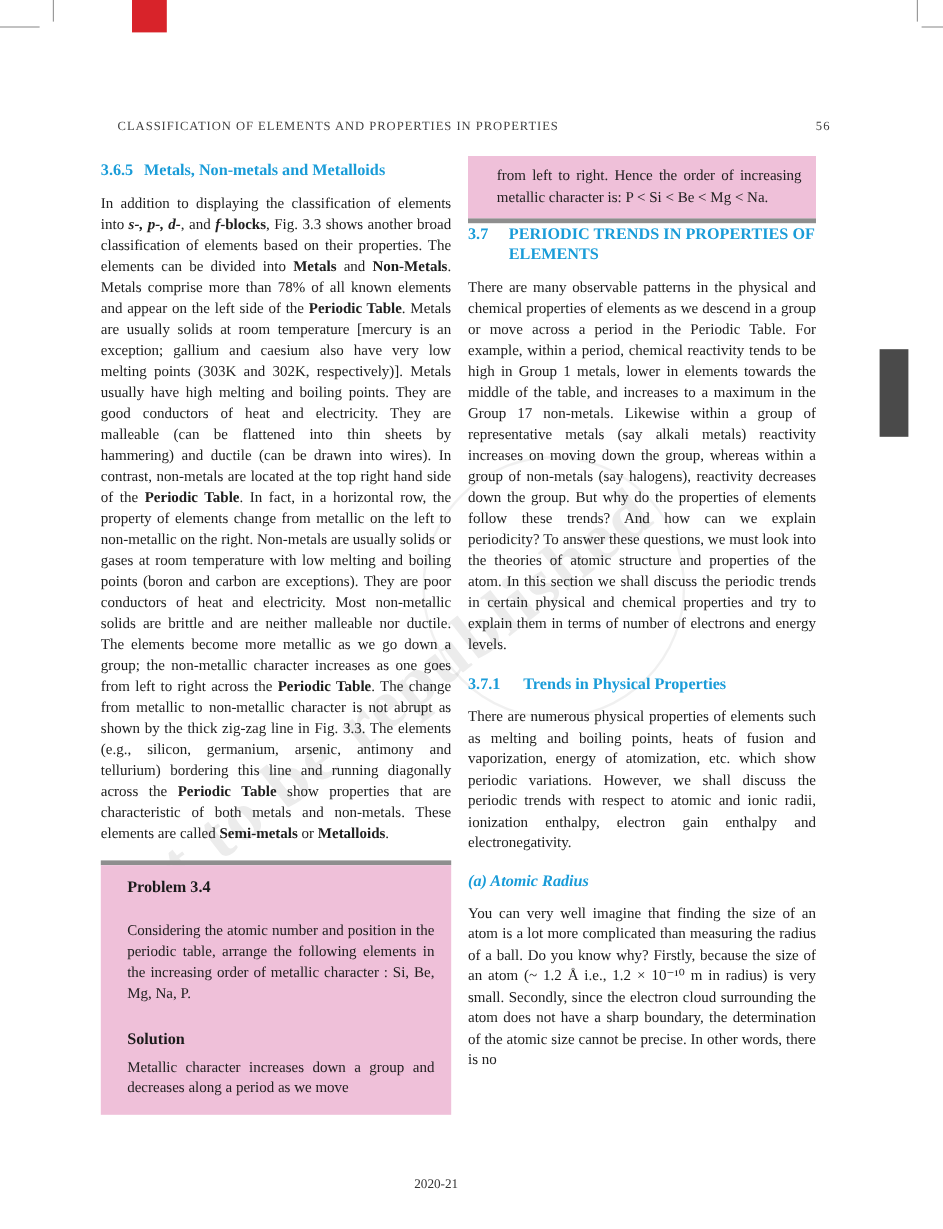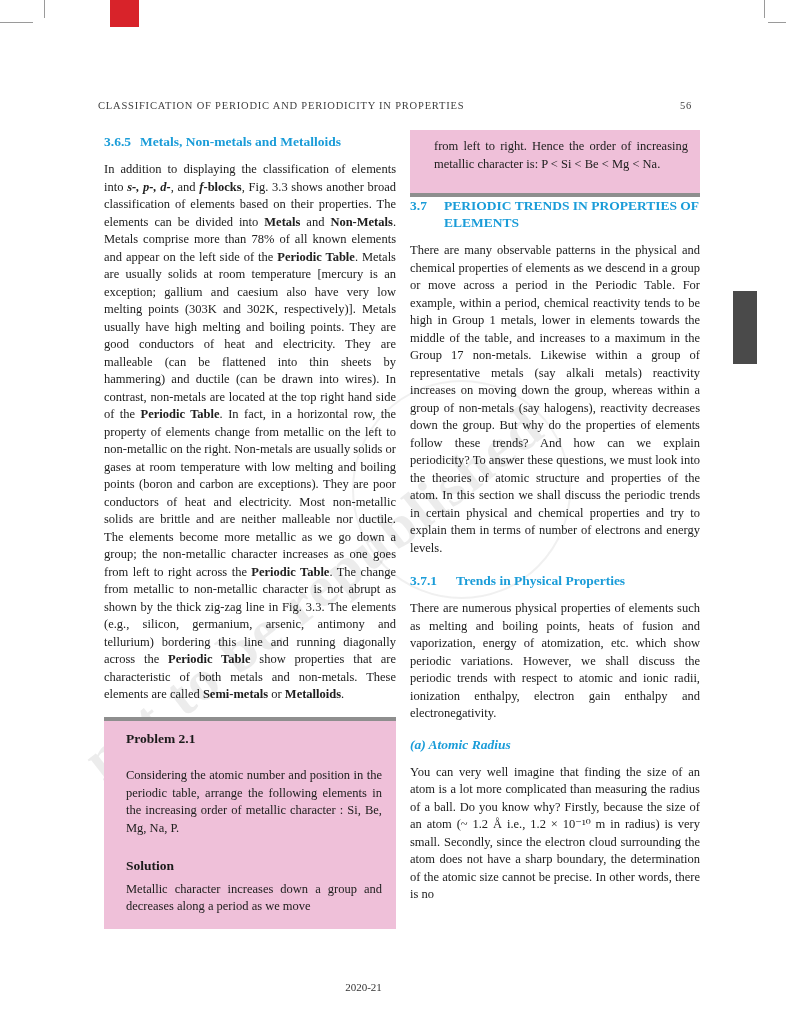--- a/index.html
+++ b/index.html
@@ -25,80 +25,80 @@
   .wm-seal{
     position:absolute;left:352px;top:380px;width:215px;height:215px;border-radius:50%;
     border:2px solid rgba(130,130,130,0.12);pointer-events:none;
   }
   
   .running-head{
     position:absolute;top:100px;left:98px;width:594px;display:flex;justify-content:space-between;
     font-size:10.5px;letter-spacing:0.8px;color:#3e3e3e;
   }
   
-  .content{position:absolute;top:130px;left:104px;width:596px;display:flex;gap:14px;}
+  .content{position:absolute;top:130px;left:84px;width:596px;display:flex;gap:14px;}
   .col-left{width:292px;}
   .col-right{width:290px;}
   p{margin:0;text-align:justify;font-size:12.5px;line-height:17.5px;color:#202020;}
   .para{margin-top:11px;}
   
   .h-teal{color:#1a9cd8;font-weight:bold;}
   .sec-head{display:flex;gap:9px;font-size:13.5px;line-height:17px;margin-top:3px;}
   .sec-head .num{flex:none;}
   .sec-head-37{display:flex;gap:8px;font-size:13.5px;line-height:17px;}
   .sec-head-37 .num{flex:none;width:26px;}
   .sec-head-371{display:flex;gap:19px;font-size:13.5px;line-height:17px;margin-top:15px;}
   .italic-head{margin-top:14px;font-size:13.5px;font-style:italic;}
   
   .graybar{height:4px;background:#8e8e8e;}
   .pink{background:#efc0d9;}
   .problem-box{margin-top:13px;}
   .problem-box .inner{padding:9px 14px 13px 22px;}
   .box-title{font-weight:bold;font-size:13.5px;color:#1b1b1b;margin:0;text-align:left;}
   .problem-box p.q{margin-top:20px;}
   .problem-box .sol{margin-top:20px;}
-  .cont-box .inner{padding:8px 12px 20px 24px;}
+  .cont-box .inner{padding:8px 12px 9px 24px;}
   
   .footer{position:absolute;top:981px;left:0;width:727px;text-align:center;font-size:11px;color:#333;}
 </style>
 </head>
 <body>
 
 <div class="page">
 
   <span class="crop tl-h"></span>
   <span class="crop tl-v"></span>
   <span class="crop tr-h"></span>
   <span class="crop tr-v"></span>
 
   <span class="chapter-tab"></span>
   <span class="edge-tab"></span>
 
   <div class="wm-seal"></div>
   <div class="watermark">not to be republished</div>
 
   <div class="running-head">
-    <span>CLASSIFICATION OF PERIODIC AND PERIODICITY IN PROPERTIES</span>
+    <span>CLASSIFICATION OF ELEMENTS AND PROPERTIES IN PROPERTIES</span>
     <span>56</span>
   </div>
 
   <div class="content">
 
     <div class="col-left">
       <div class="sec-head h-teal">
         <span class="num">3.6.5</span>
         <span>Metals, Non-metals and Metalloids</span>
       </div>
 
       <p class="para"><span>In addition to displaying the classification of elements into </span><span style="font-weight: bold; font-style: italic;">s-, p-, d-</span><span>, and </span><span style="font-weight: bold; font-style: italic;">f</span><span style="font-weight: bold;">-blocks</span><span>, Fig. 3.3 shows another broad classification of elements based on their properties. The elements can be divided into </span><span style="font-weight: bold;">Metals</span><span> and </span><span style="font-weight: bold;">Non-Metals</span><span>. Metals comprise more than 78% of all known elements and appear on the left side of the </span><span style="font-weight: bold;">Periodic Table</span><span>. Metals are usually solids at room temperature [mercury is an exception; gallium and caesium also have very low melting points (303K and 302K, respectively)]. Metals usually have high melting and boiling points. They are good conductors of heat and electricity. They are malleable (can be flattened into thin sheets by hammering) and ductile (can be drawn into wires). In contrast, non-metals are located at the top right hand side of the </span><span style="font-weight: bold;">Periodic Table</span><span>. In fact, in a horizontal row, the property of elements change from metallic on the left to non-metallic on the right. Non-metals are usually solids or gases at room temperature with low melting and boiling points (boron and carbon are exceptions). They are poor conductors of heat and electricity. Most non-metallic solids are brittle and are neither malleable nor ductile. The elements become more metallic as we go down a group; the non-metallic character increases as one goes from left to right across the </span><span style="font-weight: bold;">Periodic Table</span><span>. The change from metallic to non-metallic character is not abrupt as shown by the thick zig-zag line in Fig. 3.3. The elements (e.g., silicon, germanium, arsenic, antimony and tellurium) bordering this line and running diagonally across the </span><span style="font-weight: bold;">Periodic Table</span><span> show properties that are characteristic of both metals and non-metals. These elements are called </span><span style="font-weight: bold;">Semi-metals</span><span> or </span><span style="font-weight: bold;">Metalloids</span><span>.</span></p>
 
       <div class="problem-box">
         <div class="graybar"></div>
         <div class="inner pink">
-          <p class="box-title">Problem 2.1</p>
+          <p class="box-title">Problem 3.4</p>
           <p class="q">Considering the atomic number and position in the periodic table, arrange the following elements in the increasing order of metallic character : Si, Be, Mg, Na, P.</p>
           <p class="box-title sol">Solution</p>
           <p class="para" style="margin-top:6px;">Metallic character increases down a group and decreases along a period as we move</p>
         </div>
       </div>
     </div>
 
     <div class="col-right">
       <div class="cont-box">
         <div class="inner pink">

